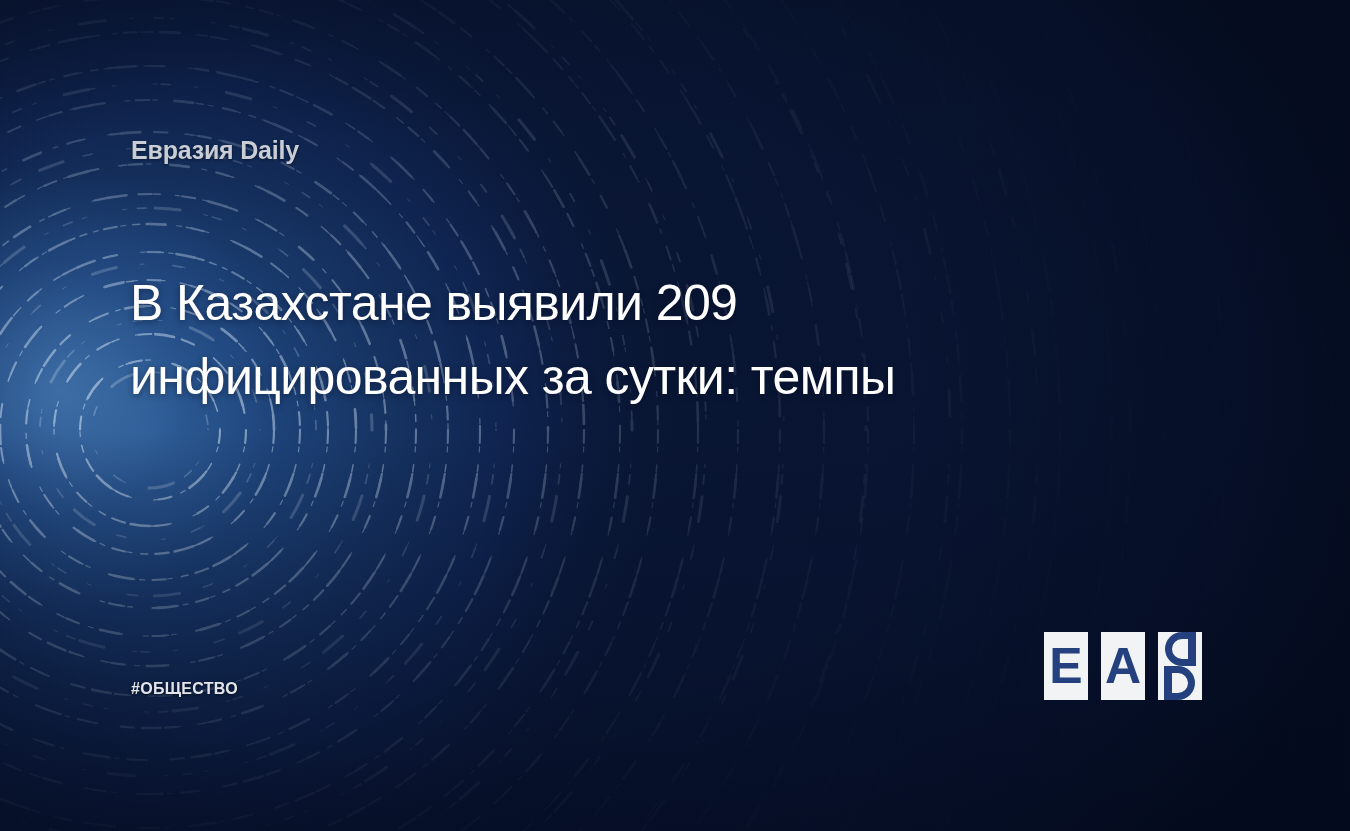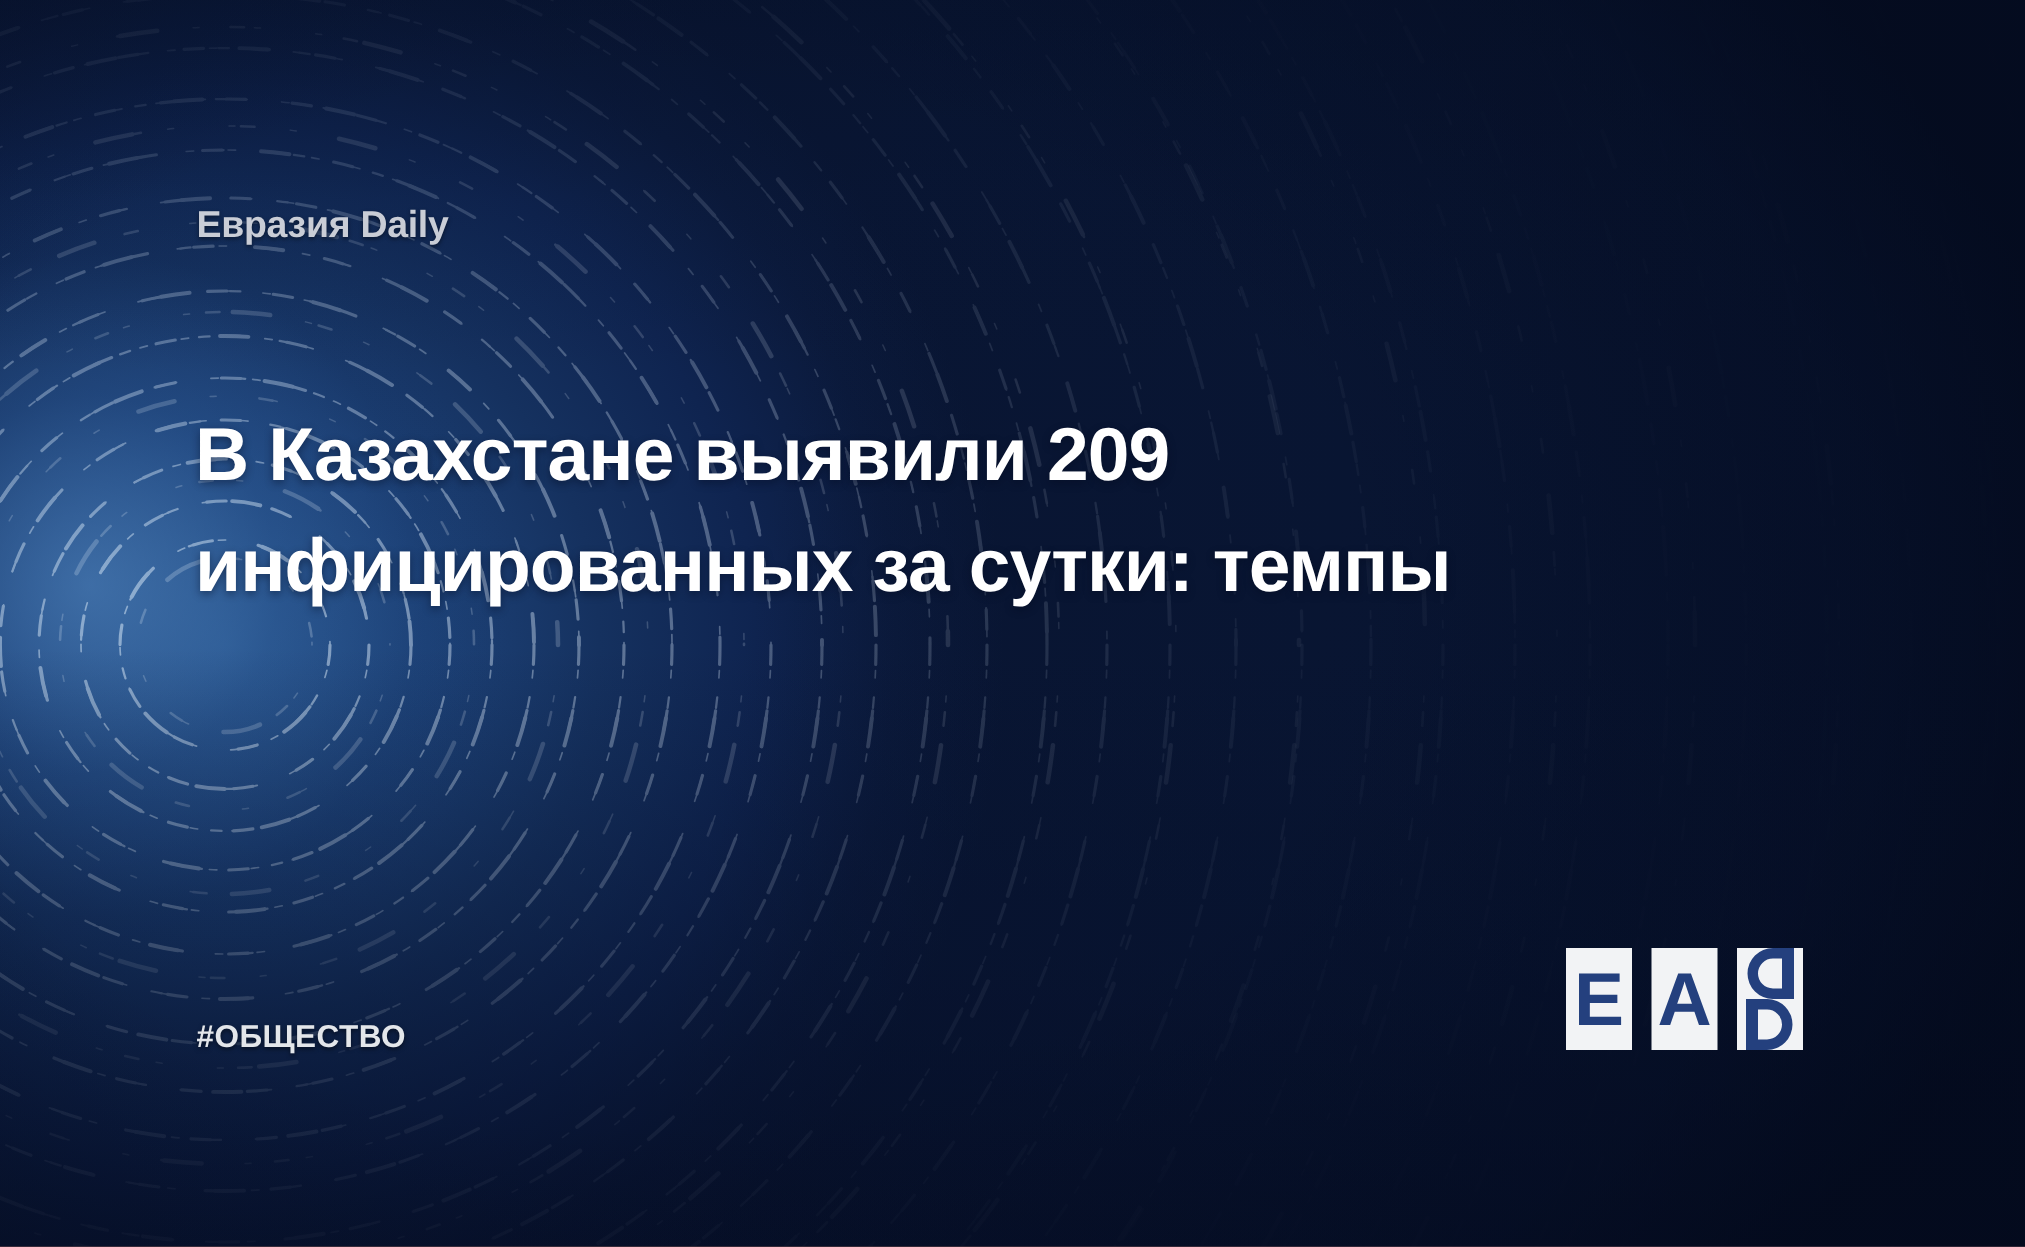--- a/index.html
+++ b/index.html
@@ -3,21 +3,21 @@
 <meta charset="utf-8">
 <style>
   * { margin:0; padding:0; box-sizing:border-box; }
   html,body { width:1350px; height:831px; overflow:hidden; background:#091734; }
   body { font-family:"Liberation Sans", sans-serif; }
 
   #card {
     position:relative;
     width:1350px; height:831px;
     overflow:hidden;
-    background:#c2410c;
+    background:#0369a1;
   }
 
   
   .bg-layer { position:absolute; inset:0; }
 
   .bg-base {
     background:
       radial-gradient(circle 520px at 150px 430px, #2a578f 0%, #1d4278 26%, #15315f 48%, #0f2450 68%, #0b1a3c 86%, #091634 100%),
       #0a1838;
   }
@@ -50,30 +50,30 @@
     position:absolute; left:131px; top:136px;
     font-size:25px; font-weight:700; letter-spacing:-0.2px;
     color:#c9cdd6;
     text-shadow:0 1px 3px rgba(0,0,0,.45);
     white-space:nowrap;
   }
 
   .headline {
     position:absolute; left:130px; top:266px;
     width:960px;
-    font-size:50px; line-height:74px; font-weight:700;
+    font-size:50px; line-height:74px; font-weight:400;
     letter-spacing:-0.6px;
     color:#ffffff;
     text-shadow:0 2px 6px rgba(4,12,32,.45);
   }
   .headline .hl-line { display:block; white-space:nowrap; }
 
   .tag {
     position:absolute; left:131px; top:680px;
-    font-size:21px; font-weight:700; letter-spacing:0.3px;
+    font-size:16px; font-weight:700; letter-spacing:0.3px;
     color:#e3e6ea;
     text-shadow:0 1px 3px rgba(0,0,0,.5);
   }
 
   
   .logo {
     position:absolute; left:1044px; top:632px;
     width:176px; height:68px;
     display:flex;
   }

